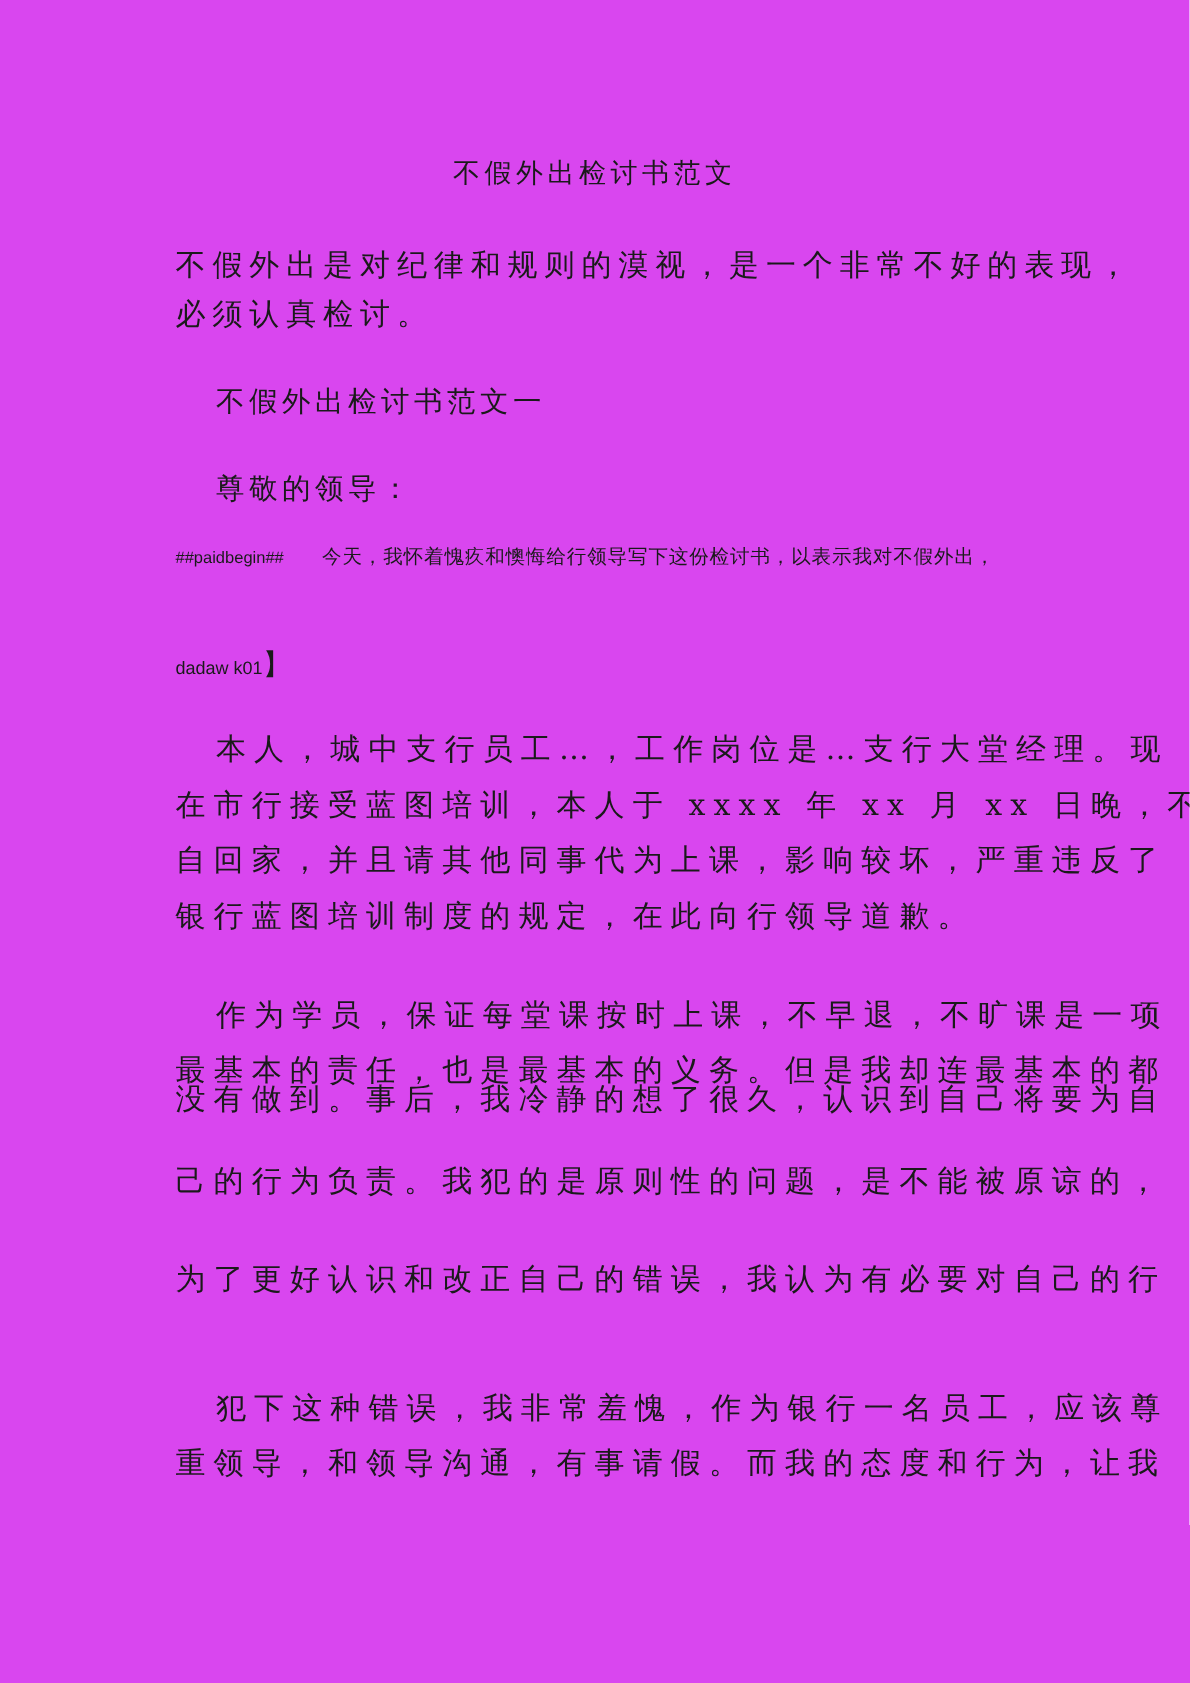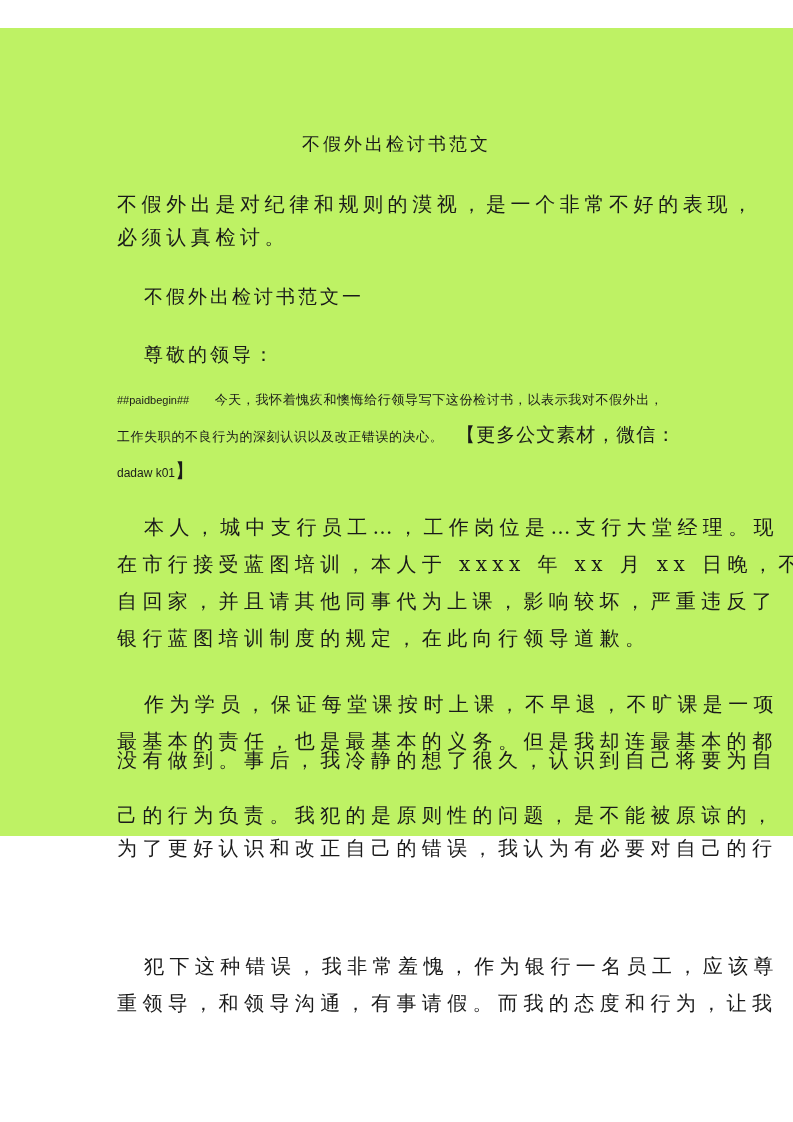--- a/index.html
+++ b/index.html
@@ -1,18 +1,18 @@
 <!DOCTYPE html>
 <html><head>
 <meta charset="utf-8">
 <style>
   html, body { margin: 0; padding: 0; background: #ffffff; }
   body { width: 793px; height: 1122px; position: relative; overflow: hidden;
          font-family: "DejaVu Serif", "Liberation Serif", serif; color: #111; }
-  .page { position: absolute; left: 0; top: 0; width: 793px; height: 808px; background: #bef264; margin-top: 28px; }
+  .page { position: absolute; left: 0; top: 0; width: 793px; height: 1122px; background: #d946ef; }
   .line { position: absolute; left: 117px; white-space: nowrap; font-size: 20px; line-height: 24px;
           letter-spacing: 5.4px; color: #1a1a1a; }
   .title { position: absolute; top: 104px; left: 0; width: 793px; text-align: center; font-size: 18px;
            letter-spacing: 3px; line-height: 24px; color: #1a1a1a; }
   .small { font-size: 13px; letter-spacing: 0.6px; line-height: 20px; }
   .paid { font-family: "Liberation Sans", sans-serif; font-size: 11px; letter-spacing: 0; }
   .sans { font-family: "Liberation Sans", sans-serif; letter-spacing: 0; }
   .big { font-size: 19px; letter-spacing: 1px; }
 </style>
 </head>
@@ -27,35 +27,31 @@
 
   <div class="line" style="top:256px; left:144px; font-size:19px; letter-spacing:3px;">不假外出检讨书范文一</div>
 
   <div class="line" style="top:314px; left:144px; font-size:19px; letter-spacing:3px;">尊敬的领导：</div>
 
   <div class="line small" style="top:362px; left:117px;">
     <span class="paid">##paidbegin##</span>
     <span style="display:inline-block;width:16px;"></span>
     <span>今天，我怀着愧疚和懊悔给行领导写下这份检讨书，以表示我对不假外出，</span>
   </div>
-  <div class="line small" style="top:396px; left:117px;">
-    <span>工作失职的不良行为的深刻认识以及改正错误的决心。</span>
-    <span class="big" style="margin-left:8px;">【更多公文素材，微信：</span>
-  </div>
   <div class="line" style="top:430px; left:117px; letter-spacing:0;">
     <span class="sans" style="font-size:12px;">dadaw k01</span><span style="font-size:19px;">】</span>
   </div>
 
   <div class="line" style="top:487px; left:144px;">本人，城中支行员工…，工作岗位是…支行大堂经理。现</div>
   <div class="line" style="top:524px;">在市行接受蓝图培训，本人于 xxxx 年 xx 月 xx 日晚，不假私</div>
   <div class="line" style="top:561px;">自回家，并且请其他同事代为上课，影响较坏，严重违反了</div>
   <div class="line" style="top:598px;">银行蓝图培训制度的规定，在此向行领导道歉。</div>
 
   <div class="line" style="top:664px; left:144px;text-align:center;">作为学员，保证每堂课按时上课，不早退，不旷课是一项</div>
   <div class="line" style="top:701px;">最基本的责任，也是最基本的义务。但是我却连最基本的都</div>
   <div class="line" style="top:720px;">没有做到。事后，我冷静的想了很久，认识到自己将要为自</div>
   <div class="line" style="top:775px;">己的行为负责。我犯的是原则性的问题，是不能被原谅的，</div>
-  <div class="line" style="top:808px;">为了更好认识和改正自己的错误，我认为有必要对自己的行</div>
+  <div class="line" style="top:840px;">为了更好认识和改正自己的错误，我认为有必要对自己的行</div>
 
   <div class="line" style="top:963px;">重领导，和领导沟通，有事请假。而我的态度和行为，让我</div>
   <div class="line" style="top:926px; left:144px;">犯下这种错误，我非常羞愧，作为银行一名员工，应该尊</div>
 
 </div>
 
 </body></html>

